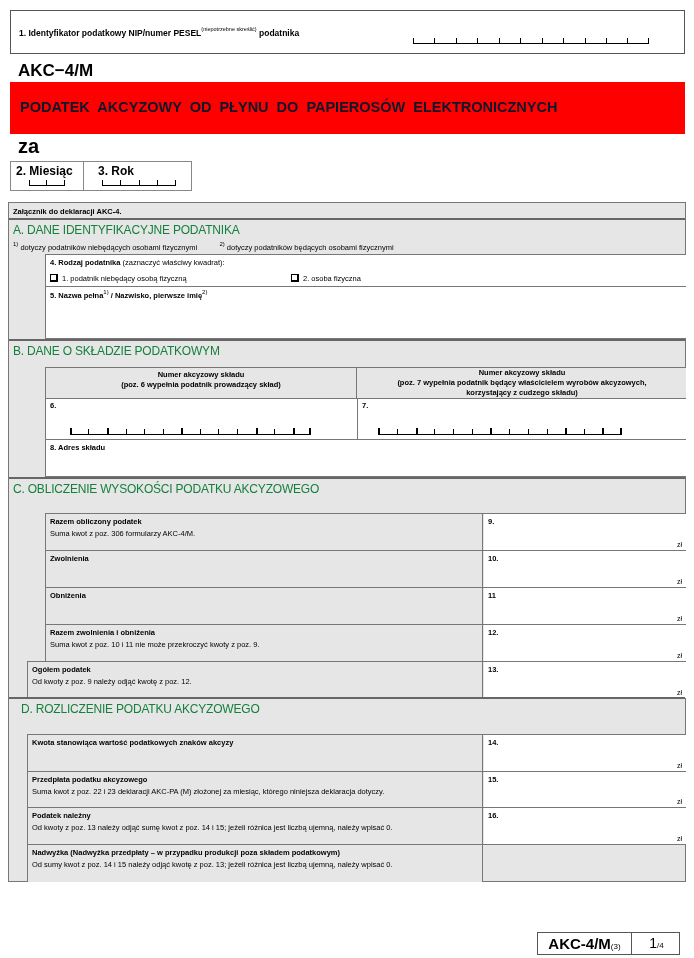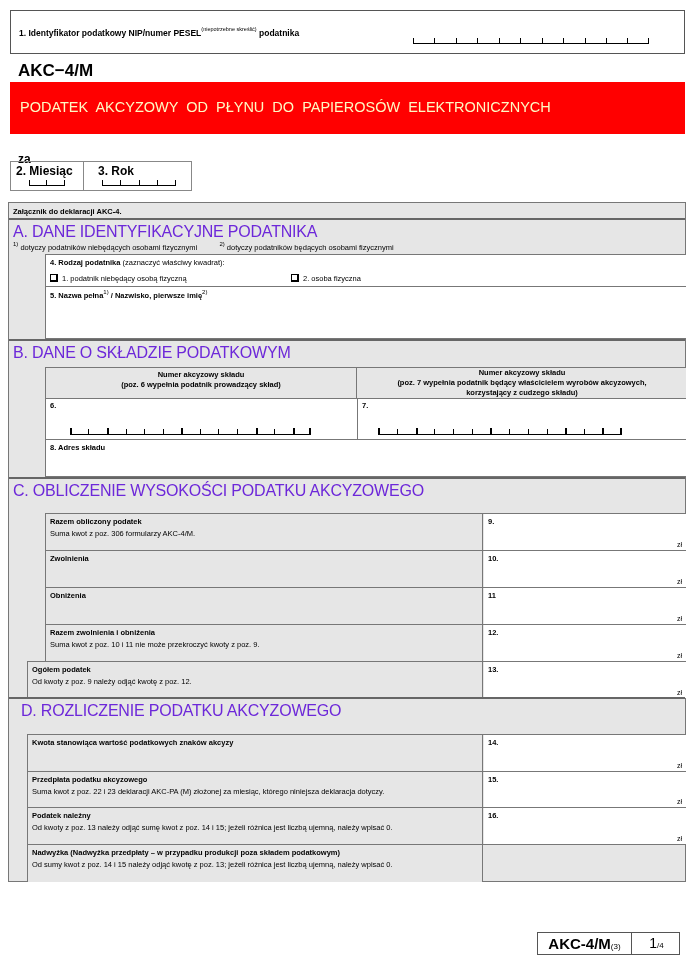--- a/index.html
+++ b/index.html
@@ -13,31 +13,31 @@
   #nip-box { left: 10px; top: 10px; width: 675px; height: 44px; border: 1px solid #555; }
   #nip-label { left: 8px; top: 17px; font-size: 8.5px; font-weight: bold; white-space: nowrap; }
   #nip-label .small { font-size: 5.5px; font-weight: normal; vertical-align: top; position: relative; top: -2px; }
 
   .ticks { position: absolute; border-bottom: 1px solid #000; height: 6px; }
   .ticks span { position: absolute; bottom: 0; width: 1px; height: 5px; background: #000; }
   .ticks span.major { width: 2px; height: 6px; }
 
   #form-code { left: 18px; top: 61px; font-size: 17px; font-weight: bold; }
   #red-banner { left: 10px; top: 82px; width: 675px; height: 52px; background: #ff0000; }
-  #red-banner-title { left: 10px; top: 17px; font-size: 14.5px; font-weight: normal; color: #fef9c3; word-spacing: 4px; white-space: nowrap; }
-  #za { left: 18px; top: 152px; font-size: 12px; font-weight: bold; }
+  #red-banner-title { left: 10px; top: 17px; font-size: 14.5px; font-weight: bold; color: #0f172a; word-spacing: 4px; white-space: nowrap; }
+  #za { left: 18px; top: 135px; font-size: 20px; font-weight: bold; }
 
   #period-box { left: 10px; top: 161px; width: 182px; height: 30px; border: 1px solid #888; }
   #month-cell { position: absolute; left: 0; top: 0; width: 73px; height: 28px; border-right: 1px solid #888; }
   .cell-lbl { position: absolute; left: 5px; top: 2px; font-size: 12px; font-weight: bold; }
 
   
   #main { left: 8px; top: 202px; width: 678px; height: 680px; border: 1px solid #777; background: #e6e6e6; }
   .hline { position: absolute; left: 0; right: 0; height: 2px; background: #666; }
-  .sect-title { position: absolute; left: 4px; font-size: 16px; font-weight: normal; color: #6d28d9; white-space: nowrap; letter-spacing: -0.2px; }
+  .sect-title { position: absolute; left: 4px; font-size: 12px; font-weight: normal; color: #15803d; white-space: nowrap; letter-spacing: -0.2px; }
   .white { position: absolute; background: #fff; border: 1px solid #777; }
   .lbl { position: absolute; font-size: 7.5px; white-space: nowrap; }
   .row { position: absolute; border: 1px solid #777; border-bottom: none; }
   .row-left { position: absolute; left: 0; top: 0; bottom: 0; background: #e6e6e6; border-right: 1px solid #777; }
   .row-right { position: absolute; top: 0; bottom: 0; right: 0; background: #fff; }
   .row-title { position: absolute; left: 4px; top: 3px; font-size: 7.5px; font-weight: bold; white-space: nowrap; }
   .row-desc { position: absolute; left: 4px; top: 15px; font-size: 7.5px; white-space: nowrap; }
   .pos-num { position: absolute; left: 4px; top: 3px; font-size: 7.5px; font-weight: bold; }
   .zl { position: absolute; right: 4px; bottom: 2px; font-size: 7px; }
   .checkbox { display: inline-block; width: 8px; height: 8px; border: 1px solid #000; border-right-width: 2px; border-bottom-width: 2px; vertical-align: -1px; margin-right: 4px; background: #fff; }

